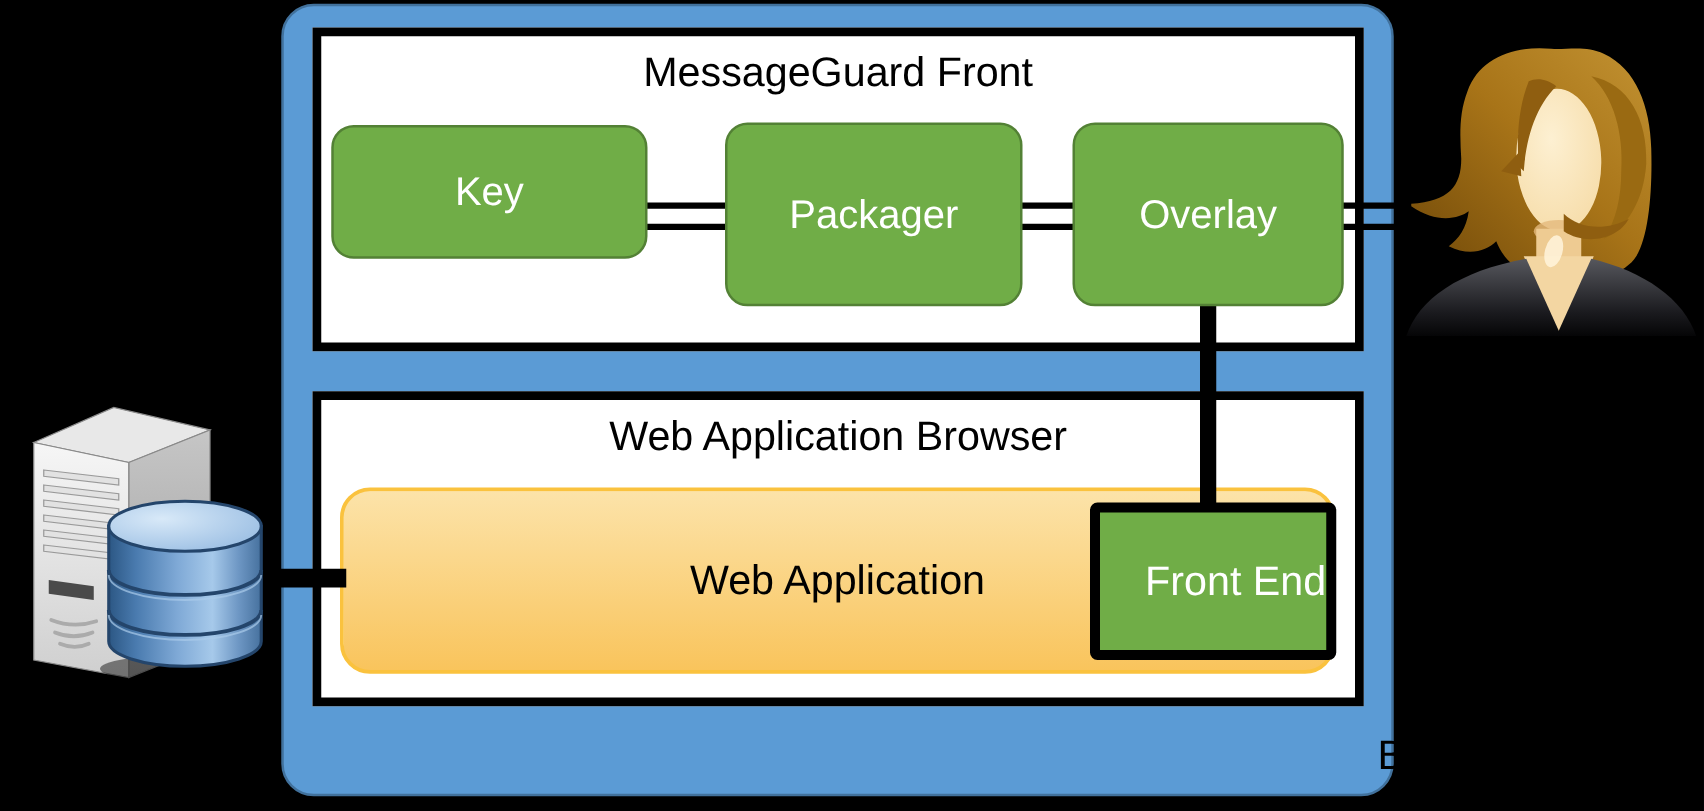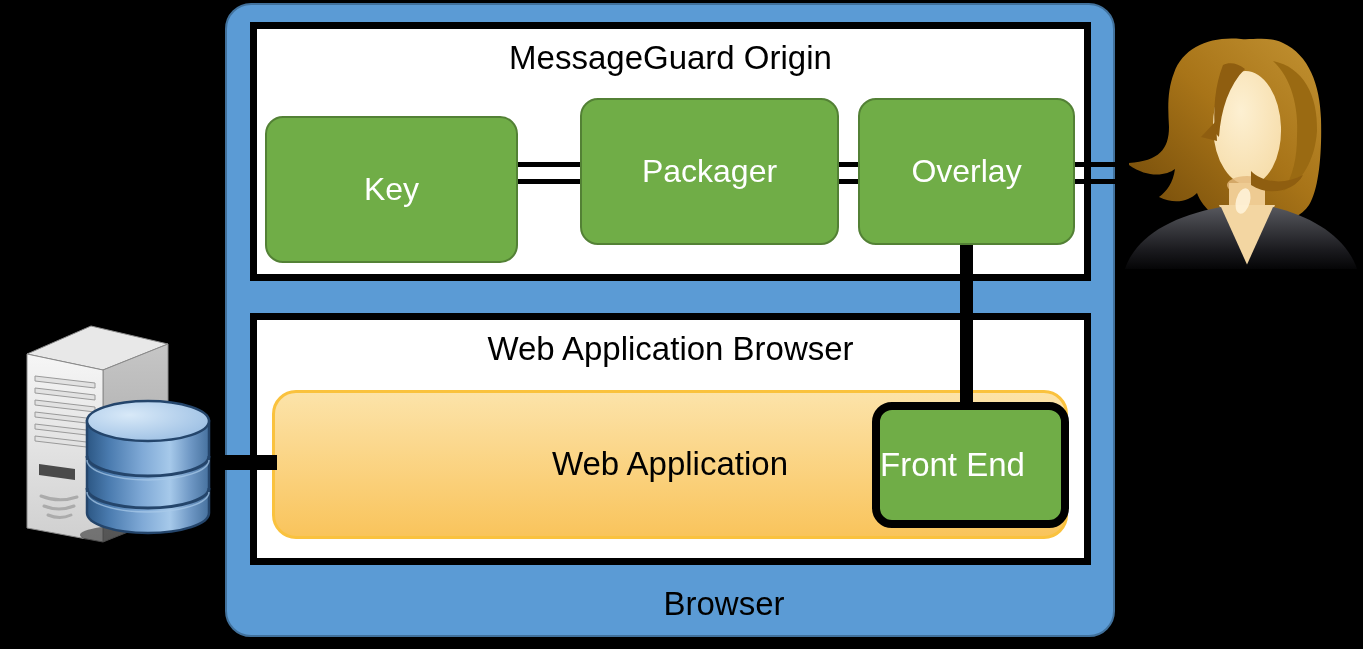--- a/index.html
+++ b/index.html
@@ -9,57 +9,57 @@
     font-family:"Liberation Sans","DejaVu Sans",sans-serif;
   }
   .abs{position:absolute;}
 
   
   #browser-rect{
     left:225px;top:3px;width:890px;height:634px;
     background:#5B9BD5;border:2px solid #41719C;border-radius:26px;
   }
   #browser-label{
-    left:225px;top:585px;width:998px;text-align:center;
+    left:225px;top:585px;width:998px;text-align:right;
     font-size:33px;color:#000;
   }
 
   
   .origin-box{background:#FFFFFF;border:7px solid #000;}
   #mg-box{left:250px;top:22px;width:841px;height:259px;}
   #wa-box{left:250px;top:313px;width:841px;height:252px;}
   .origin-title{
     position:absolute;left:0;right:0;top:10px;text-align:center;
     font-size:33px;color:#000;
   }
 
   
   .gnode{
     background:#70AD47;border:2px solid #538135;border-radius:18px;
     color:#fff;display:flex;flex-direction:column;align-items:center;justify-content:center;
     text-align:center;font-size:32px;line-height:1.3;
   }
-  #node-km{left:265px;top:116px;width:253px;height:147px;}
-  #node-pk{left:580px;top:98px;width:259px;height:147px;}
+  #node-km{left:265px;top:100px;width:253px;height:107px;}
+  #node-pk{left:580px;top:98px;width:238px;height:147px;}
   #node-ov{left:858px;top:98px;width:217px;height:147px;justify-content:center;}
 
   
   #orange-box{
     left:272px;top:390px;width:796px;height:149px;
     background:linear-gradient(180deg,#FCE3A9 0%,#F9C45C 100%);
     border:3px solid #FAC23E;border-radius:24px;
     display:flex;flex-direction:column;align-items:center;justify-content:center;
     color:#000;font-size:33px;line-height:1.35;text-align:center;
   }
 
   
   #front-end{
     left:872px;top:402px;width:197px;height:126px;
-    background:#70AD47;border:8px solid #000;border-radius:20px;
-    color:#fff;display:flex;align-items:center;justify-content:flex-start;
+    background:#70AD47;border:8px solid #000;border-radius:6px;
+    color:#fff;display:flex;align-items:center;justify-content:flex-end;
     font-size:33px;
   }
 
   
   .dline{height:22px;border-top:5px solid #000;border-bottom:5px solid #000;background:transparent;}
   #dl1{left:516px;top:162px;width:65px;}
   #dl2{left:794px;top:162px;width:65px;}
   #dl3{left:1074px;top:162px;width:60px;}
   #vconn{left:960px;top:244px;width:13px;height:166px;background:#000;}
   #hconn{left:193px;top:455px;width:84px;height:15px;background:#000;}
@@ -67,21 +67,21 @@
   svg{display:block;}
 </style>
 </head>
 <body>
 
 <div id="stage">
 
   <div class="abs" id="browser-rect"></div>
 
   <div class="abs origin-box" id="mg-box">
-    <div class="origin-title">MessageGuard Origin</div>
+    <div class="origin-title">MessageGuard Front</div>
   </div>
 
   <div class="abs origin-box" id="wa-box">
     <div class="origin-title">Web Application Browser</div>
   </div>
 
   <div class="abs" id="orange-box">
     <div>Web Application</div>
   </div>
 

